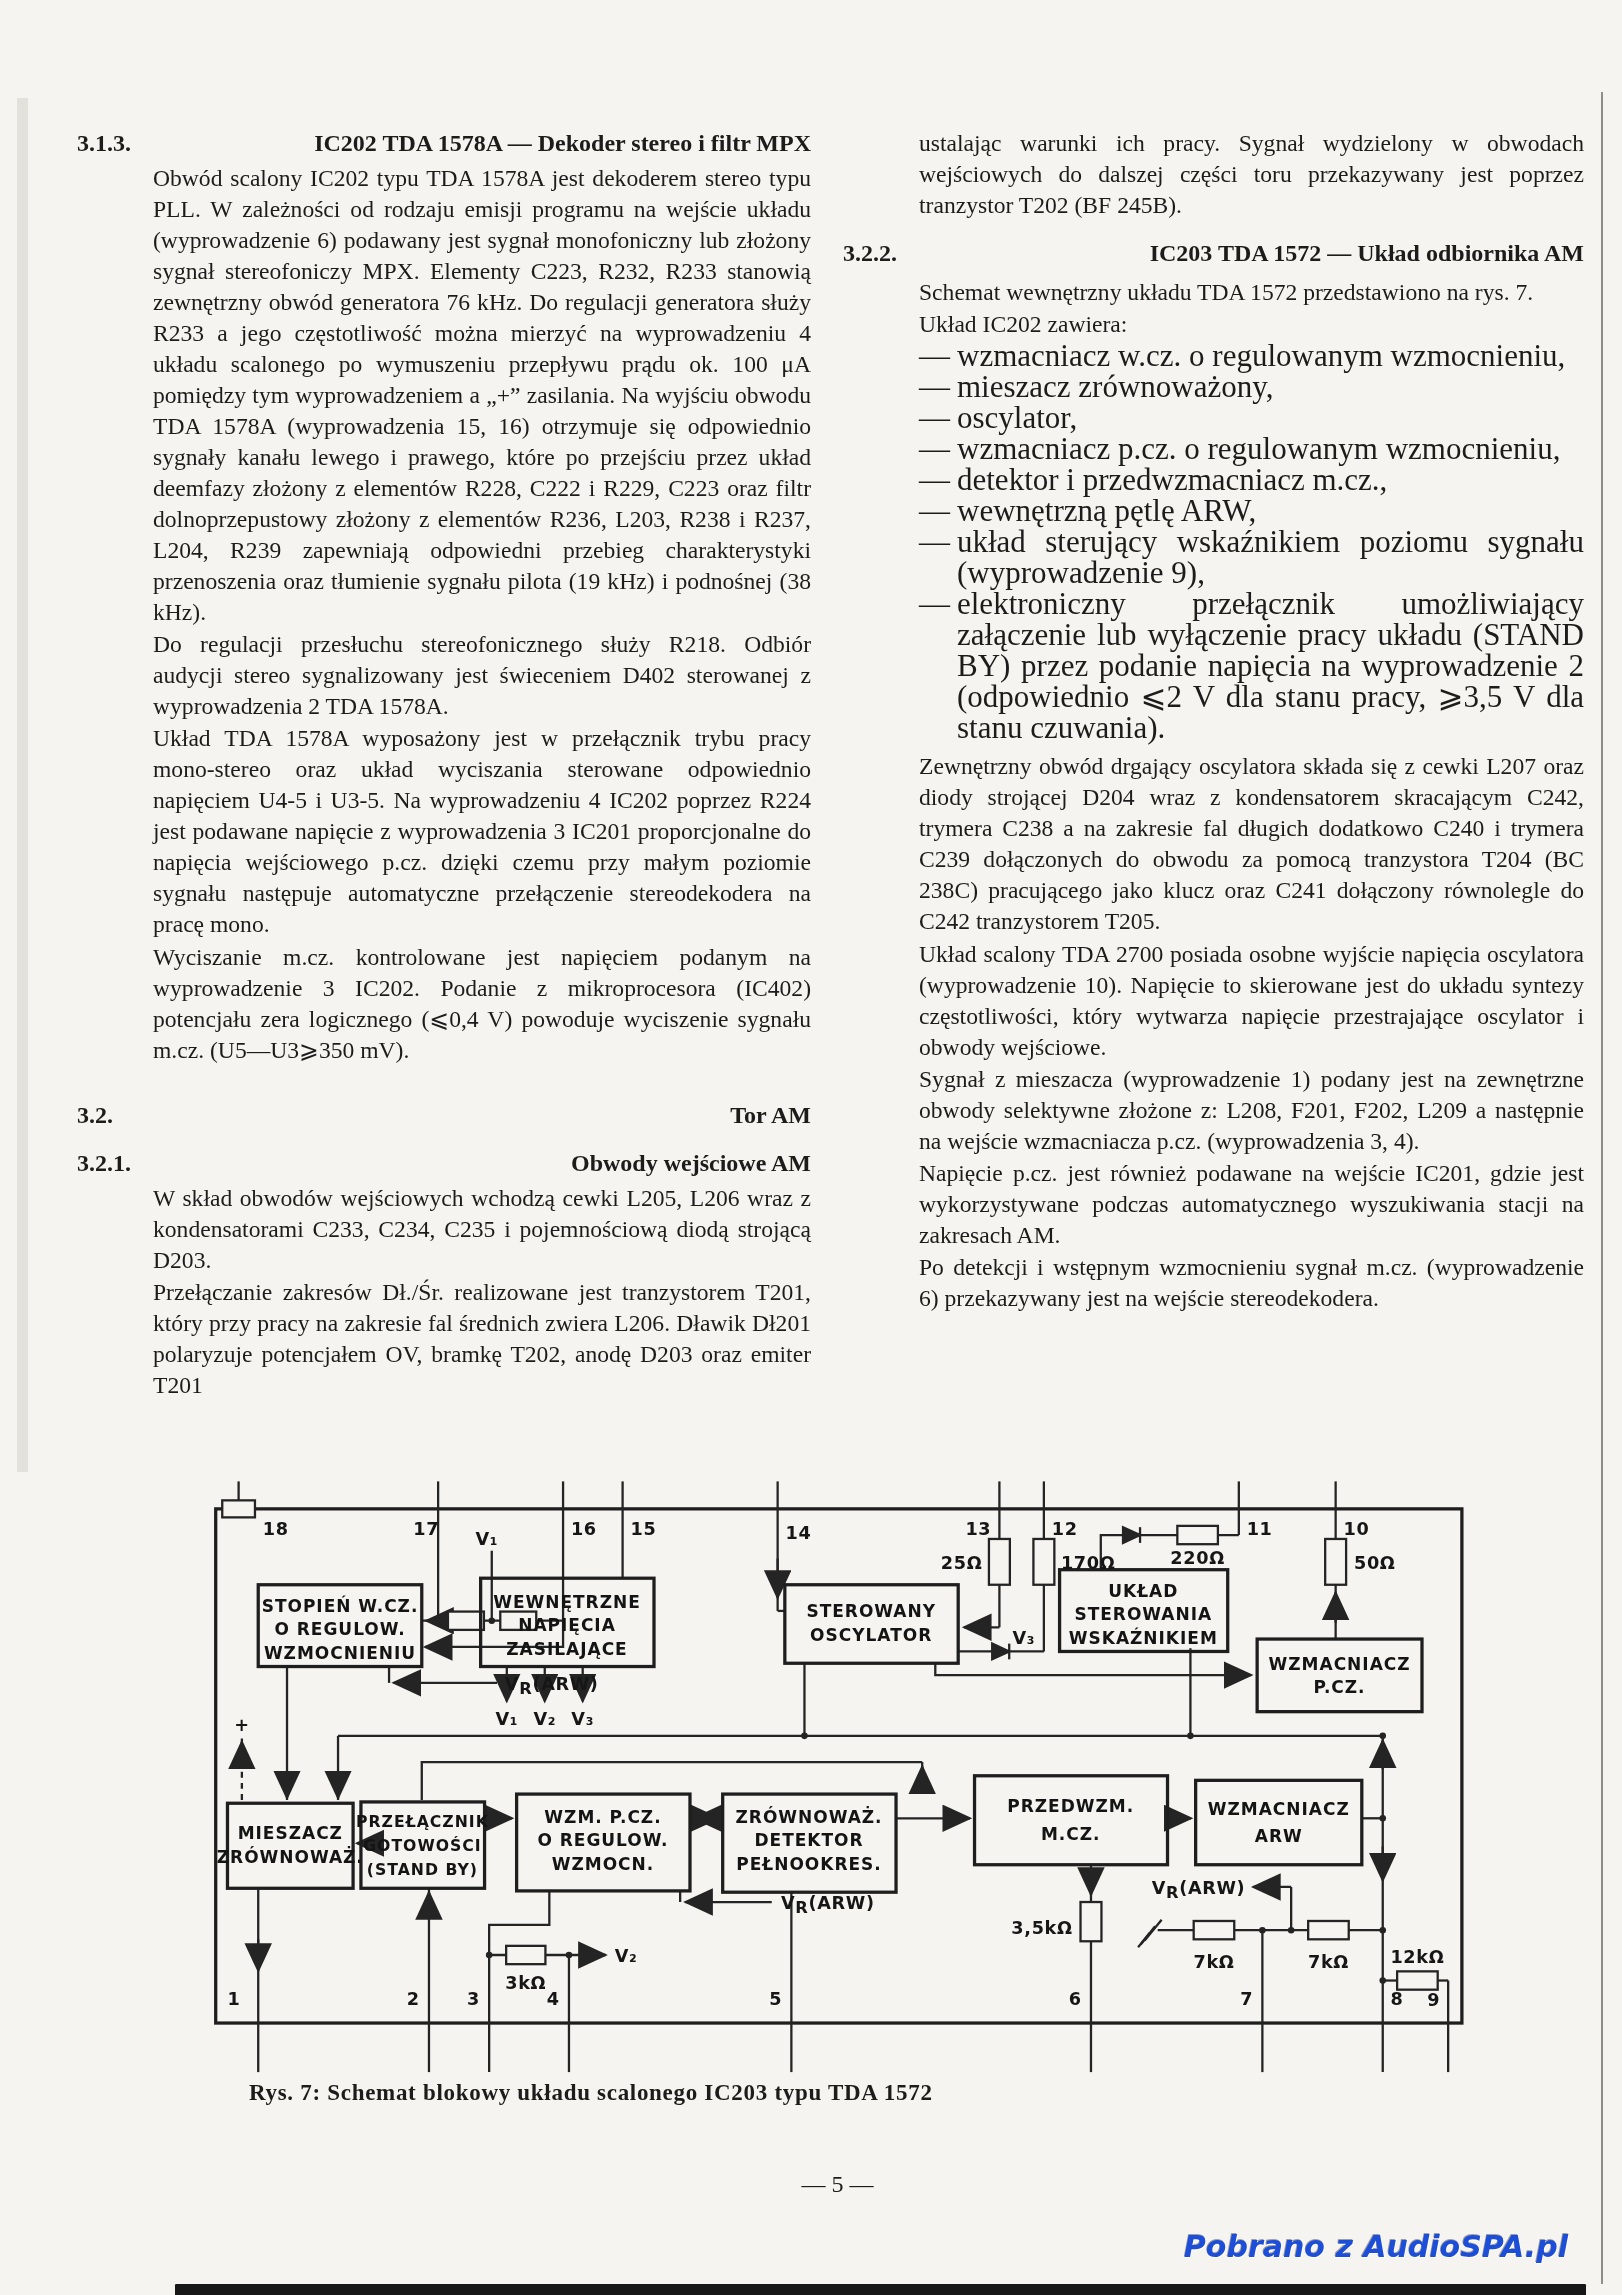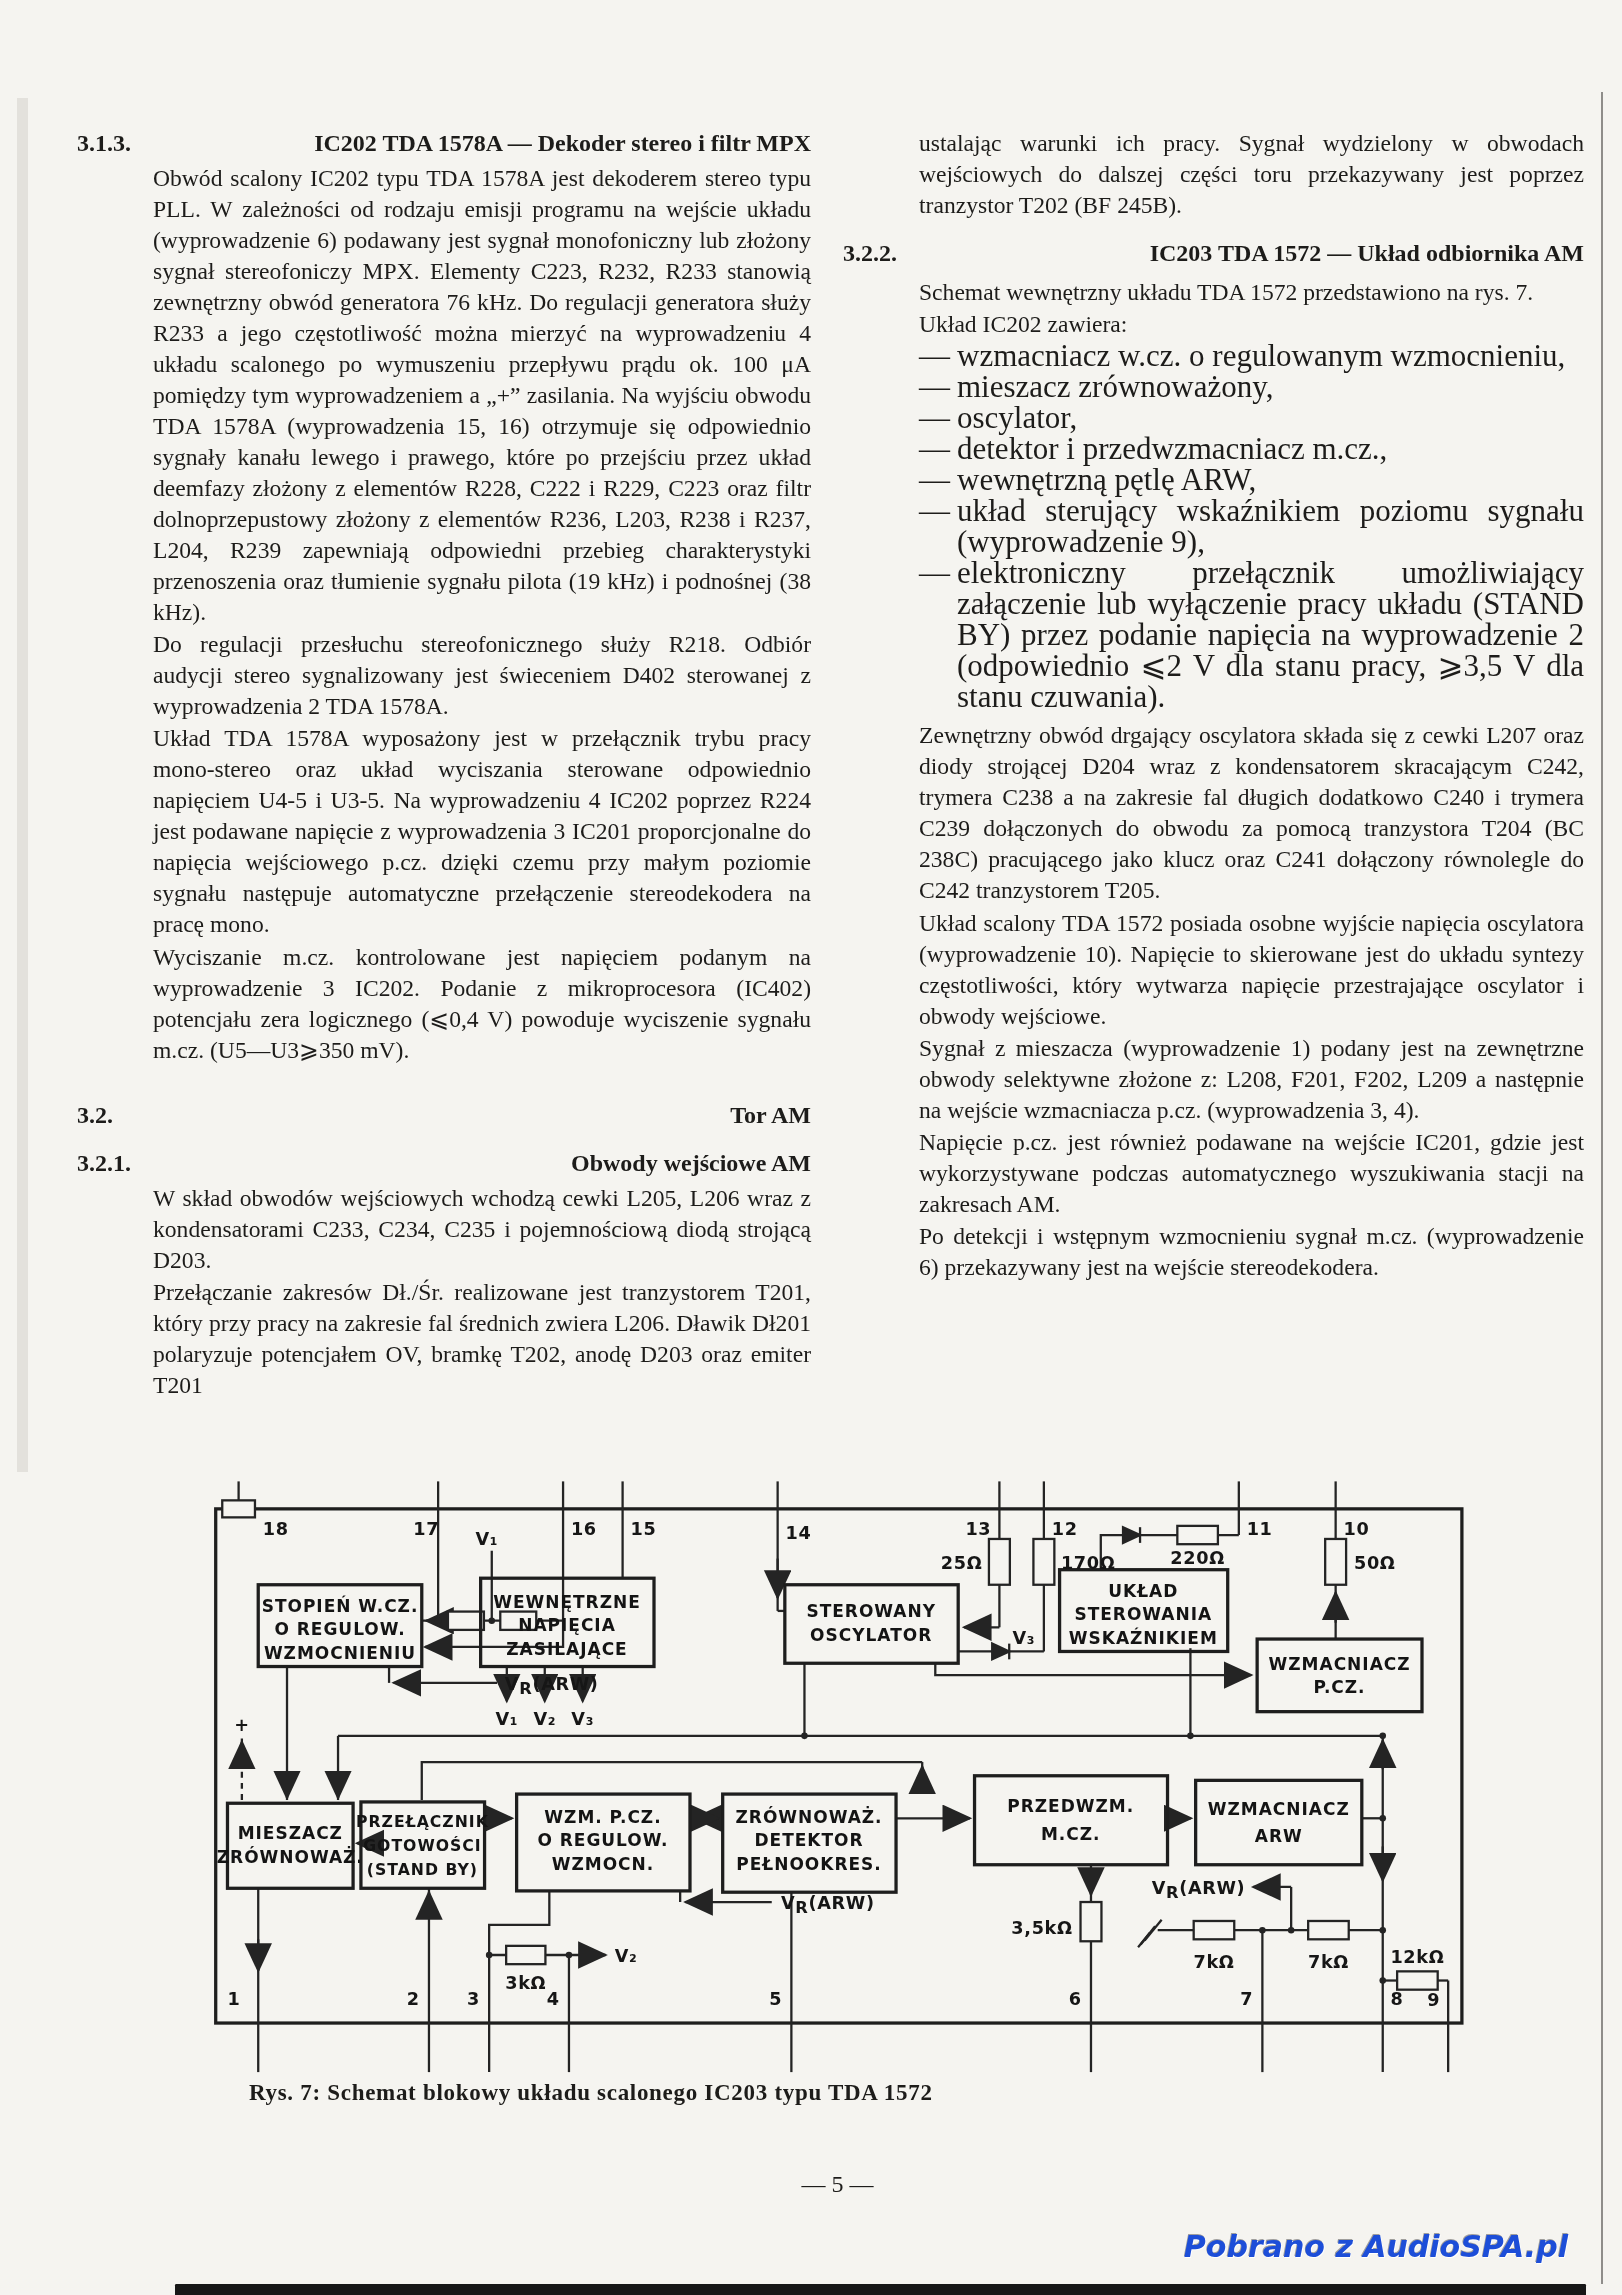--- a/index.html
+++ b/index.html
@@ -81,26 +81,27 @@
   <h3 class="sec-head gap-md">
     <span class="num">3.2.2.</span>
     <span class="ttl">IC203 TDA 1572 — Układ odbiornika AM</span>
   </h3>
   <div class="body-ind">
     <p class="par gap-sm">Schemat wewnętrzny układu TDA 1572 przedstawiono na rys. 7.</p>
     <p class="par gap-sm">Układ IC202 zawiera:</p>
     <p class="list-item"><span class="dash">—</span><span>wzmacniacz w.cz. o regulowanym wzmocnieniu,</span></p>
     <p class="list-item"><span class="dash">—</span><span>mieszacz zrównoważony,</span></p>
     <p class="list-item"><span class="dash">—</span><span>oscylator,</span></p>
+    <p class="list-item"><span class="dash">—</span><span>wzmacniacz p.cz. o regulowanym wzmocnieniu,</span></p>
     <p class="list-item"><span class="dash">—</span><span>detektor i przedwzmacniacz m.cz.,</span></p>
     <p class="list-item"><span class="dash">—</span><span>wewnętrzną pętlę ARW,</span></p>
     <p class="list-item"><span class="dash">—</span><span>układ sterujący wskaźnikiem poziomu sygnału (wyprowadzenie 9),</span></p>
     <p class="list-item"><span class="dash">—</span><span>elektroniczny przełącznik umożliwiający załączenie lub wyłączenie pracy układu (STAND BY) przez podanie napięcia na wyprowadzenie 2 (odpowiednio ⩽2 V dla stanu pracy, ⩾3,5 V dla stanu czuwania).</span></p>
     <p class="par gap-sm">Zewnętrzny obwód drgający oscylatora składa się z cewki L207 oraz diody strojącej D204 wraz z kondensatorem skracającym C242, trymera C238 a na zakresie fal długich dodatkowo C240 i trymera C239 dołączonych do obwodu za pomocą tranzystora T204 (BC 238C) pracującego jako klucz oraz C241 dołączony równolegle do C242 tranzystorem T205.</p>
-    <p class="par gap-sm">Układ scalony TDA 1572 posiada osobne wyjście napięcia oscylatora (wyprowadzenie 10). Napięcie to skierowane jest do układu syntezy częstotliwości, który wytwarza napięcie przestrajające oscylator i obwody wejściowe.</p>
+    <p class="par gap-sm">Układ scalony TDA 2700 posiada osobne wyjście napięcia oscylatora (wyprowadzenie 10). Napięcie to skierowane jest do układu syntezy częstotliwości, który wytwarza napięcie przestrajające oscylator i obwody wejściowe.</p>
     <p class="par gap-sm">Sygnał z mieszacza (wyprowadzenie 1) podany jest na zewnętrzne obwody selektywne złożone z: L208, F201, F202, L209 a następnie na wejście wzmacniacza p.cz. (wyprowadzenia 3, 4).</p>
     <p class="par gap-sm">Napięcie p.cz. jest również podawane na wejście IC201, gdzie jest wykorzystywane podczas automatycznego wyszukiwania stacji na zakresach AM.</p>
     <p class="par gap-sm">Po detekcji i wstępnym wzmocnieniu sygnał m.cz. (wyprowadzenie 6) przekazywany jest na wejście stereodekodera.</p>
   </div>
 </div>
 
 <div class="diagram">
 <svg viewBox="0 0 2160 920" xmlns="http://www.w3.org/2000/svg">
   <defs>
     <marker id="ah" orient="auto" markerWidth="16" markerHeight="14" refX="12" refY="6">

